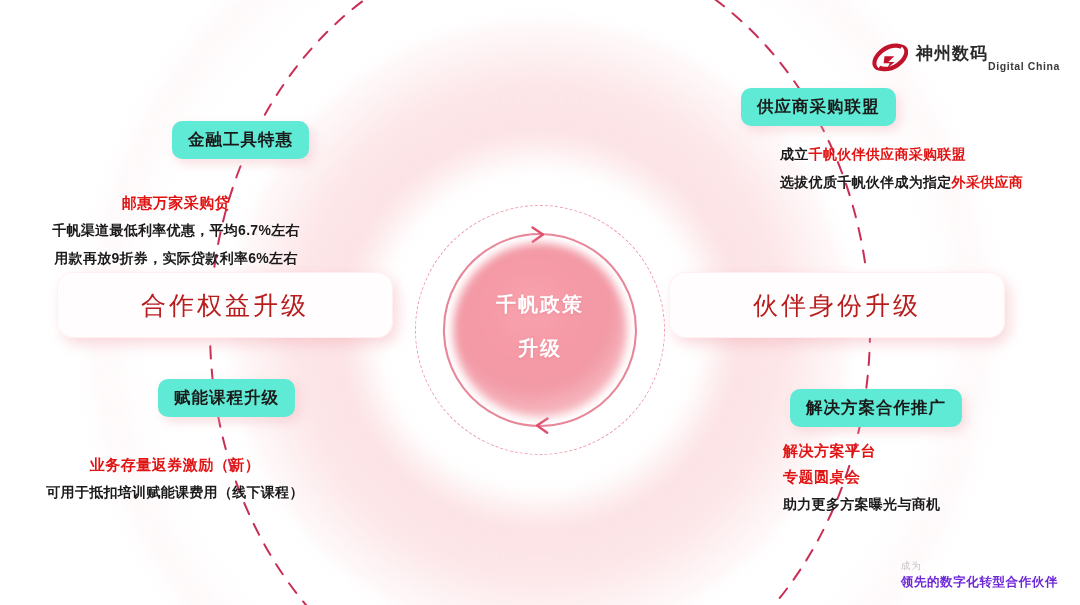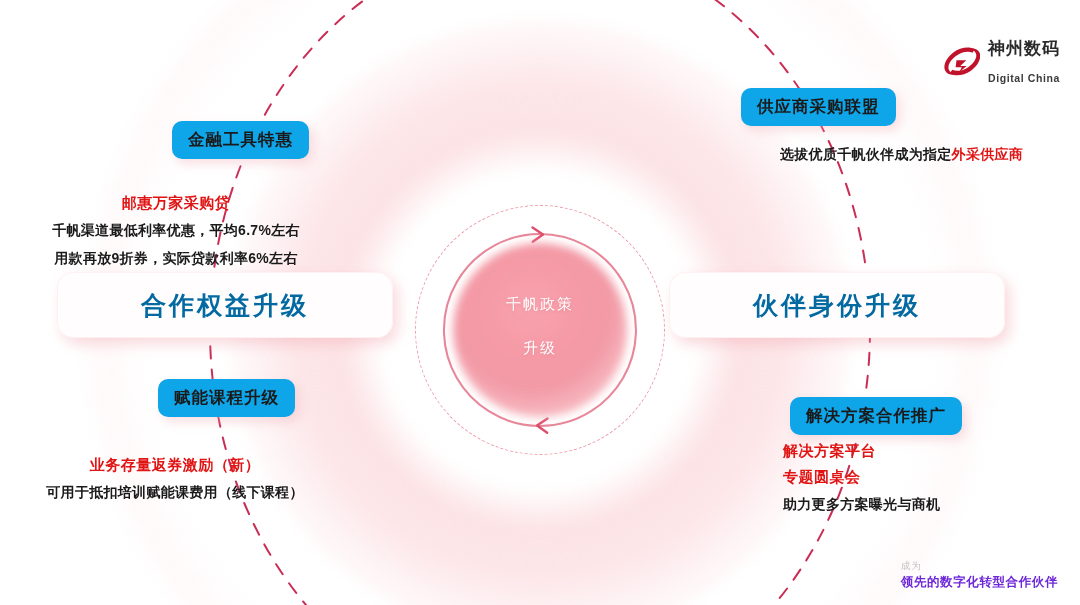--- a/index.html
+++ b/index.html
@@ -82,62 +82,62 @@
         rgba(255,255,255,0) 100%);
     filter:blur(4px);
   }
   .core-label{
     position:absolute;
     left:50%;top:330px;
     width:220px;
     margin-left:-110px;margin-top:-48px;
     text-align:center;
     color:#ffffff;
-    font-size:15px;
-    font-weight:400;
+    font-size:20px;
+    font-weight:700;
     line-height:44px;
     letter-spacing:2px;
     text-shadow:0 1px 3px rgba(222,120,135,0.45);
   }
 
   
   .title{
     position:absolute;left:33px;top:34px;
     font-size:33px;font-weight:700;
     color:#cf1313;
     letter-spacing:1px;
     white-space:nowrap;
   }
 
   
   .logo{position:absolute;right:20px;top:40px;display:flex;align-items:center;gap:8px;}
   .logo-mark{width:40px;height:36px;flex:none;}
-  .logo-text{display:flex;flex-direction:column;line-height:1;}
+  .logo-text{display:flex;flex-direction:row;line-height:1;}
   .logo-cn{font-size:17px;font-weight:700;color:#2a2a2a;letter-spacing:1px;}
   .logo-en{font-size:10.5px;font-weight:700;color:#3a3a3a;letter-spacing:0.6px;margin-top:16px;}
 
   
   .pill{
     position:absolute;
     height:66px;
     border-radius:16px;
     background:#fffdfd;
     box-shadow:5px 6px 14px rgba(240,160,170,0.40), 0 0 0 1px rgba(255,240,241,0.9) inset;
     display:flex;align-items:center;justify-content:center;
   }
-  .pill-text{font-size:25px;font-weight:700;color:#0369a1;letter-spacing:3px;}
+  .pill-text{font-size:25px;font-weight:400;color:#b91c1c;letter-spacing:3px;}
   #pill-left{left:57px;top:272px;width:336px;}
   #pill-right{left:669px;top:272px;width:336px;}
 
   
   .chip{
     position:absolute;
     height:38px;
     border-radius:10px;
-    background:#0ea5e9;
+    background:#5eead4;
     box-shadow:4px 5px 11px rgba(240,170,178,0.38);
     display:flex;align-items:center;justify-content:center;
     padding:0 16px;
     box-sizing:border-box;
   }
   .chip-text{font-size:16.5px;font-weight:700;color:#1a1a1a;letter-spacing:1px;white-space:nowrap;}
 
   
   .detail{position:absolute;}
   .detail .hl{
@@ -219,37 +219,40 @@
 
   <div class="chip" style="left:172px;top:121px;">
     <span class="chip-text">金融工具特惠</span>
   </div>
   <div class="chip" style="left:158px;top:379px;">
     <span class="chip-text">赋能课程升级</span>
   </div>
   <div class="chip" style="left:741px;top:88px;">
     <span class="chip-text">供应商采购联盟</span>
   </div>
-  <div class="chip" style="left:790px;top:397px;">
+  <div class="chip" style="left:790px;top:389px;">
     <span class="chip-text">解决方案合作推广</span>
   </div>
 
   <div class="detail ta-center" id="detail-finance">
     <div class="hl">邮惠万家采购贷</div>
     <div class="ln">千帆渠道最低利率优惠，平均6.7%左右</div>
     <div class="ln">用款再放9折券，实际贷款利率6%左右</div>
   </div>
 
   <div class="detail ta-center" id="detail-course">
     <div class="hl">业务存量返券激励（新）</div>
     <div class="ln">可用于抵扣培训赋能课费用（线下课程）</div>
   </div>
 
   <div class="detail ta-left" id="detail-alliance">
     <div class="ln">
+      <span>成立</span><span class="r">千帆伙伴供应商采购联盟</span>
+    </div>
+    <div class="ln">
       <span>选拔优质千帆伙伴成为指定</span><span class="r">外采供应商</span>
     </div>
   </div>
 
   <div class="detail ta-left" id="detail-solution">
     <div class="hl">解决方案平台</div>
     <div class="hl">专题圆桌会</div>
     <div class="ln">助力更多方案曝光与商机</div>
   </div>
 

